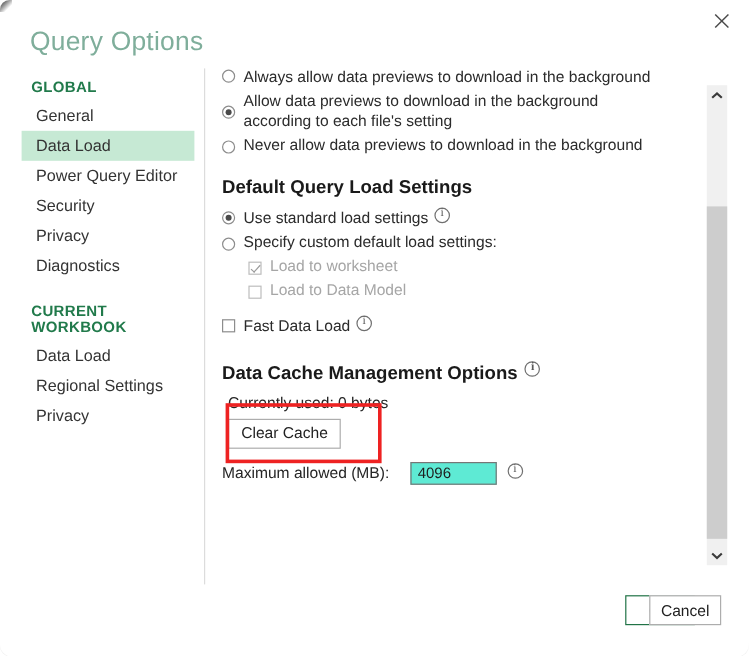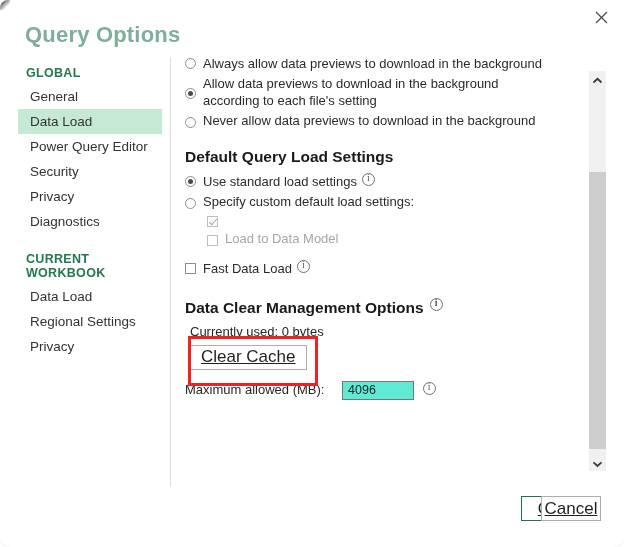--- a/index.html
+++ b/index.html
@@ -65,21 +65,21 @@
     cursor: pointer;
   }
   #close-btn svg { display: block; }
 
   
   #page-title {
     position: absolute;
     left: 25px;
     top: 22px;
     font-size: 22px;
-    font-weight: 700;
+    font-weight: 400;
     color: #7fae9b;
     letter-spacing: 0.2px;
     white-space: nowrap;
   }
 
   
   #sidebar {
     position: absolute;
     left: 0;
     top: 66px;
@@ -218,26 +218,25 @@
     color: #5a5a5a;
   }
   .info.head { vertical-align: 2px; margin-left: 6px; }
 
   
   .btn {
     display: inline-block;
     border: 1px solid #adadad;
     background: #ffffff;
     font-family: "Liberation Sans", sans-serif;
-    font-size: 17px;
+    font-size: 13px;
     color: #1f1f1f;
     padding: 4px 10px 5px;
     cursor: pointer;
     line-height: 14px;
-    text-decoration: underline;
   }
   .btn.green {
     border: 1.5px solid #217346;
     margin-left: 48px;
   }
 
   .txtbox {
     width: 72px;
     height: 19px;
     border: 1px solid #767676;
@@ -403,35 +402,36 @@
       <span class="info"></span>
     </div>
 
     <div class="row tight">
       <span class="radio"></span>
       <span class="lbl">Specify custom default load settings:</span>
     </div>
 
     <div class="row tight indent">
       <span class="cbox dim checked"></span>
+      <span class="lbl disabled">Load to worksheet</span>
     </div>
 
     <div class="row tight indent">
       <span class="cbox dim"></span>
       <span class="lbl disabled">Load to Data Model</span>
     </div>
 
     <div class="row" style="margin-top:13px">
       <span class="cbox"></span>
       <span class="lbl">Fast Data Load</span>
       <span class="info"></span>
     </div>
 
     <div class="sec-head" style="margin-top:21px">
-      <span>Data Clear Management Options</span><span class="info head"></span>
+      <span>Data Cache Management Options</span><span class="info head"></span>
     </div>
 
     <div style="margin-top:7px; font-size:13px; padding-left:5px;">Currently used: 0 bytes</div>
 
     <div style="margin-top:6px; padding-left:5px;">
       <span class="btn">Clear Cache</span>
     </div>
 
     <div style="margin-top:11px; font-size:13px;">
       <span>Maximum allowed (MB):</span>

